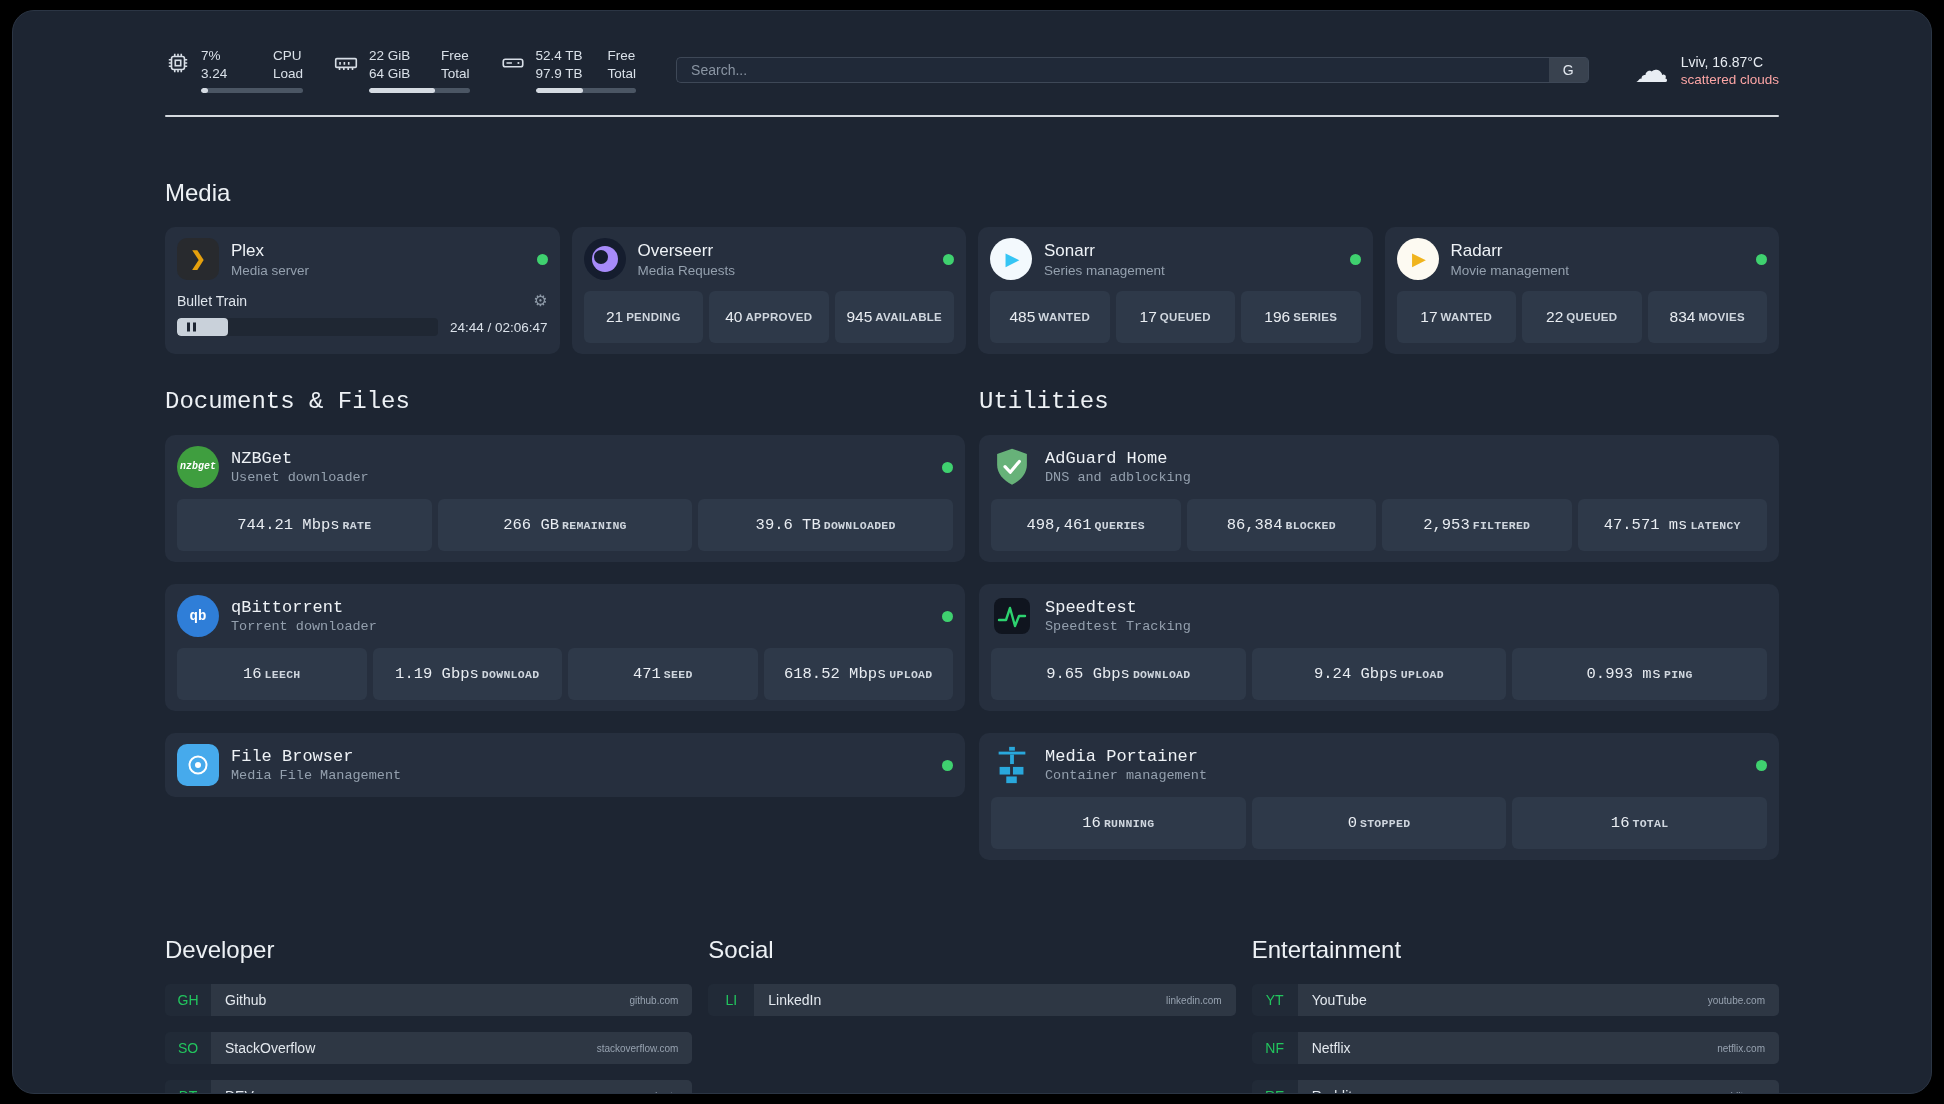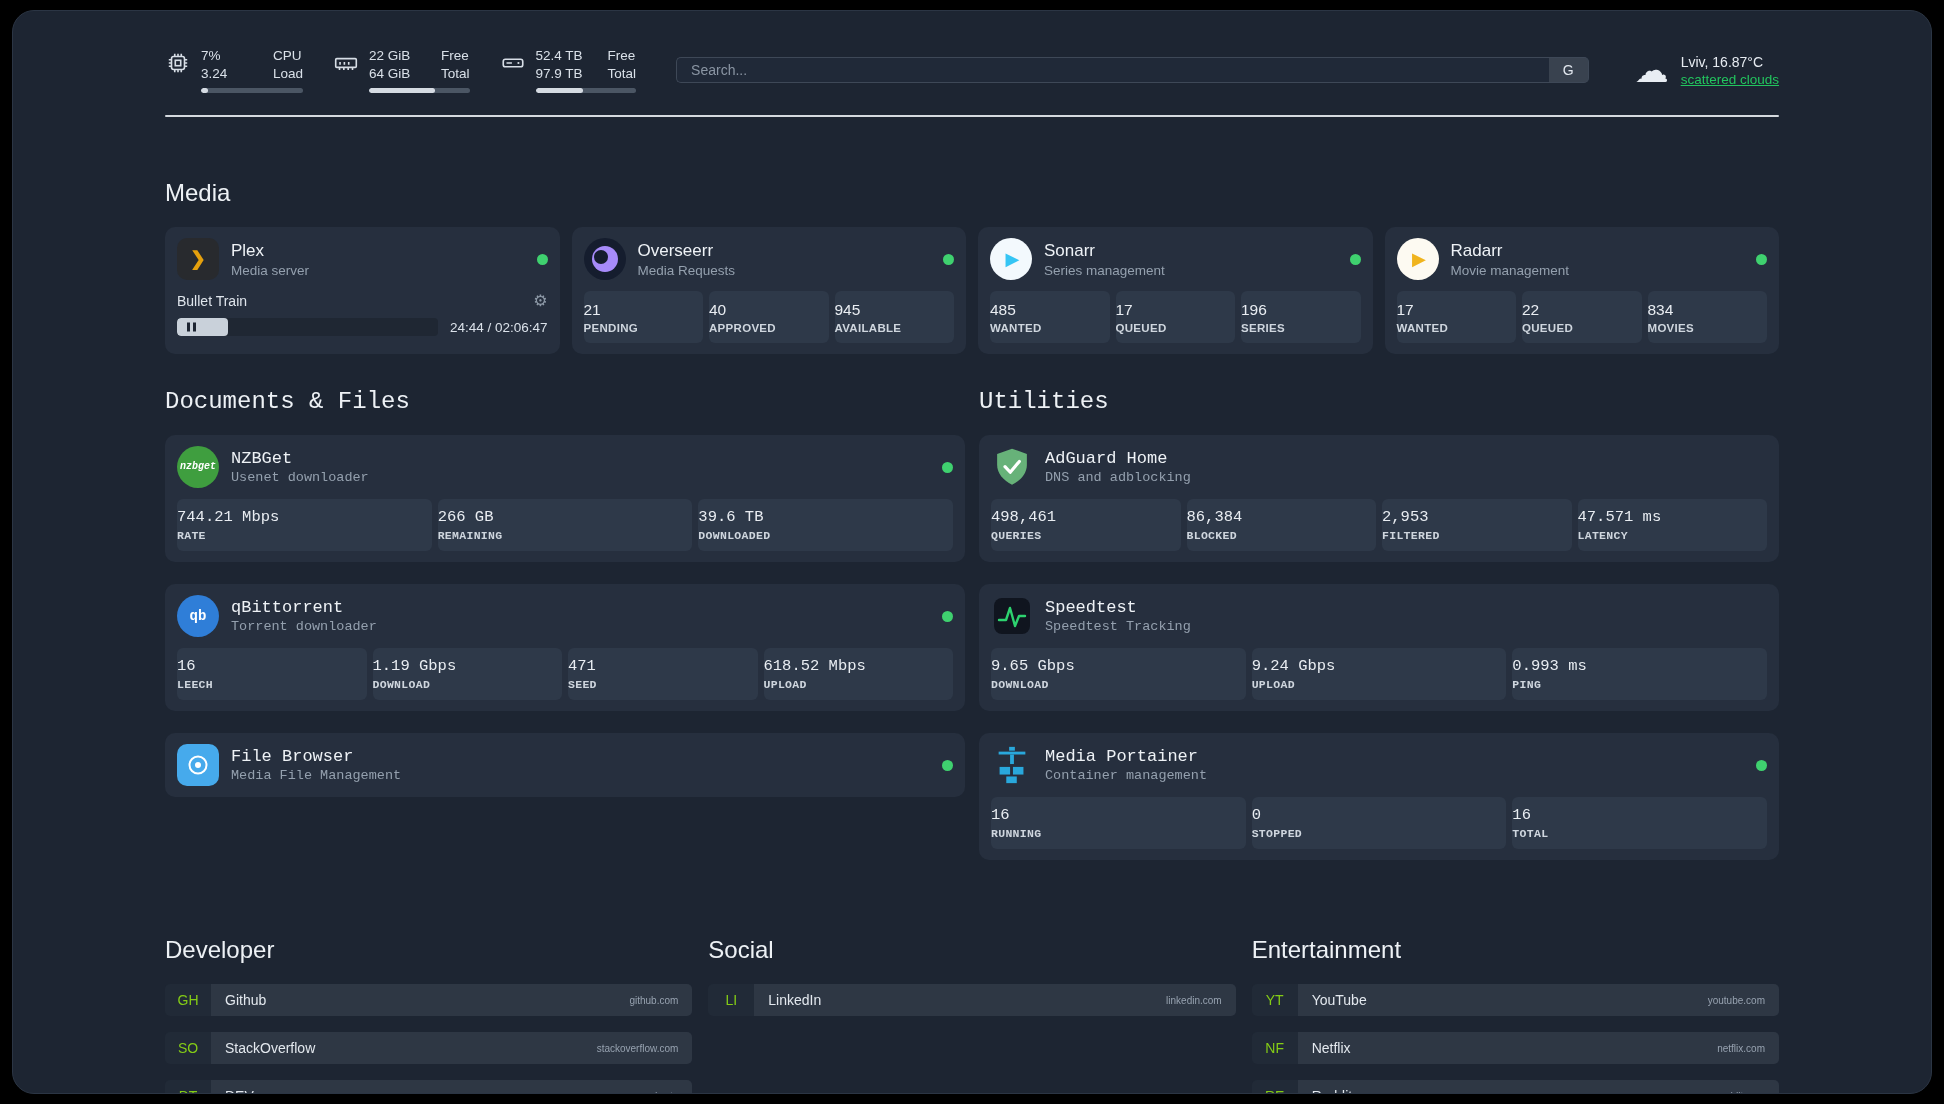--- a/index.html
+++ b/index.html
@@ -19,40 +19,40 @@
   .res-fill { height:100%; background:#d5dbe2; border-radius:3px; }
 
   .searchwrap { flex:1; display:flex; height:26px; margin:0 46px 0 40px; max-width:1010px; }
   .search-input { flex:1; background:#202938; border:1px solid #3e4857; border-right:none; border-radius:5px 0 0 5px; color:#cbd3dd; padding:0 14px; font-size:14px; outline:none; }
   .search-input::placeholder { color:#8a95a3; }
   .search-btn { width:40px; background:#39424f; border:1px solid #3e4857; border-left:none; border-radius:0 5px 5px 0; color:#e2e7ee; font-size:14px; cursor:pointer; display:flex; align-items:center; justify-content:center; }
 
   .weather { display:flex; align-items:center; gap:12px; margin-left:auto; }
   .weather-icon { font-size:34px; color:#e8edf3; line-height:1; }
   .weather-line1 { font-size:14px; color:#e6ebf1; }
-  .weather-line2 { font-size:13.5px; color:#22c55e; margin-top:2px;text-decoration:underline; }
+  .weather-line2 { font-size:13.5px; color:#fca5a5; margin-top:2px; }
 
   .divider { height:2px; background:#eef2f6; opacity:.88; margin-top:22px; border-radius:1px; }
 
   
   .section-heading { font-size:24px; font-weight:500; color:#edf1f5; margin-bottom:20px; }
   .media-section { margin-top:62px; }
 
   .media-grid { display:grid; grid-template-columns:repeat(4,1fr); gap:12px; }
   .card { background:#262f3e; border-radius:10px; padding:11px 12px; }
   .card-head { display:flex; align-items:center; gap:12px; }
   .svc-icon { width:42px; height:42px; flex:none; border-radius:50%; display:flex; align-items:center; justify-content:center; line-height:0; }
   .svc-title { font-size:17px; color:#eef2f6; font-weight:500; }
   .svc-sub { font-size:13.5px; color:#94a0ae; margin-top:2px; }
   .status-dot { width:11px; height:11px; border-radius:50%; background:#3fd16f; margin-left:auto; flex:none; }
 
   .stats { display:grid; gap:6px; margin-top:11px; }
   .stats.c3 { grid-template-columns:repeat(3,1fr); }
   .stats.c4 { grid-template-columns:repeat(4,1fr); }
-  .stat { background:#2e3949; border-radius:6px; height:52px; display:flex; flex-direction:column; justify-content:center; gap:3px; }
+  .stat { background:#2e3949; border-radius:6px; height:52px; display:flex; align-items:center; justify-content:center; gap:3px; }
   .stat-value { font-size:15.5px; color:#e9edf2; }
   .stat-label { font-size:11.5px; font-weight:700; color:#cfd6de; letter-spacing:.3px; }
 
   
   .np-row { display:flex; justify-content:space-between; align-items:flex-end; margin-top:13px; }
   .np-title { font-size:14px; color:#dfe5ec; }
   .gear { color:#8d99a7; font-size:16px; cursor:pointer; line-height:1; }
   .player-row { display:flex; align-items:center; gap:12px; margin-top:9px; }
   .ptrack { flex:1; height:18px; border-radius:4px; background:#1f2733; position:relative; overflow:hidden; cursor:pointer; }
   .pfill { position:absolute; left:0; top:0; bottom:0; background:#c9d1da; border-radius:4px; }
@@ -78,21 +78,21 @@
   .nzbget-ic { background:#3f9e3f; }
   .nzbget-ic span { color:#fff; font-size:10px; font-style:italic; font-weight:bold; }
   .qbit-ic { background:#2f7ed8; }
   .qbit-ic span { color:#fff; font-size:14px; font-weight:bold; }
   .fb-ic { background:#46aaec; border-radius:10px; }
   .speed-ic { background:transparent; }
 
   
   .bookmarks { display:grid; grid-template-columns:1fr 1fr 1fr; gap:16px; margin-top:76px; padding-bottom:40px; }
   .bm-item { display:flex; align-items:stretch; height:32px; margin-bottom:16px; border-radius:5px; overflow:hidden; cursor:pointer; }
-  .bm-abbr { width:46px; flex:none; background:#212a37; color:#84cc16; font-size:14px; display:flex; align-items:center; justify-content:center; }
+  .bm-abbr { width:46px; flex:none; background:#212a37; color:#22c55e; font-size:14px; display:flex; align-items:center; justify-content:center; }
   .bm-pill { flex:1; background:#2e3744; display:flex; align-items:center; justify-content:space-between; padding:9px 14px; }
   .bm-name { font-size:14px; color:#e3e8ee; }
   .bm-url { font-size:10px; color:#97a2b0; }
 </style>
 </head>
 <body>
 
 <div class="frame">
 <div class="content">
 

